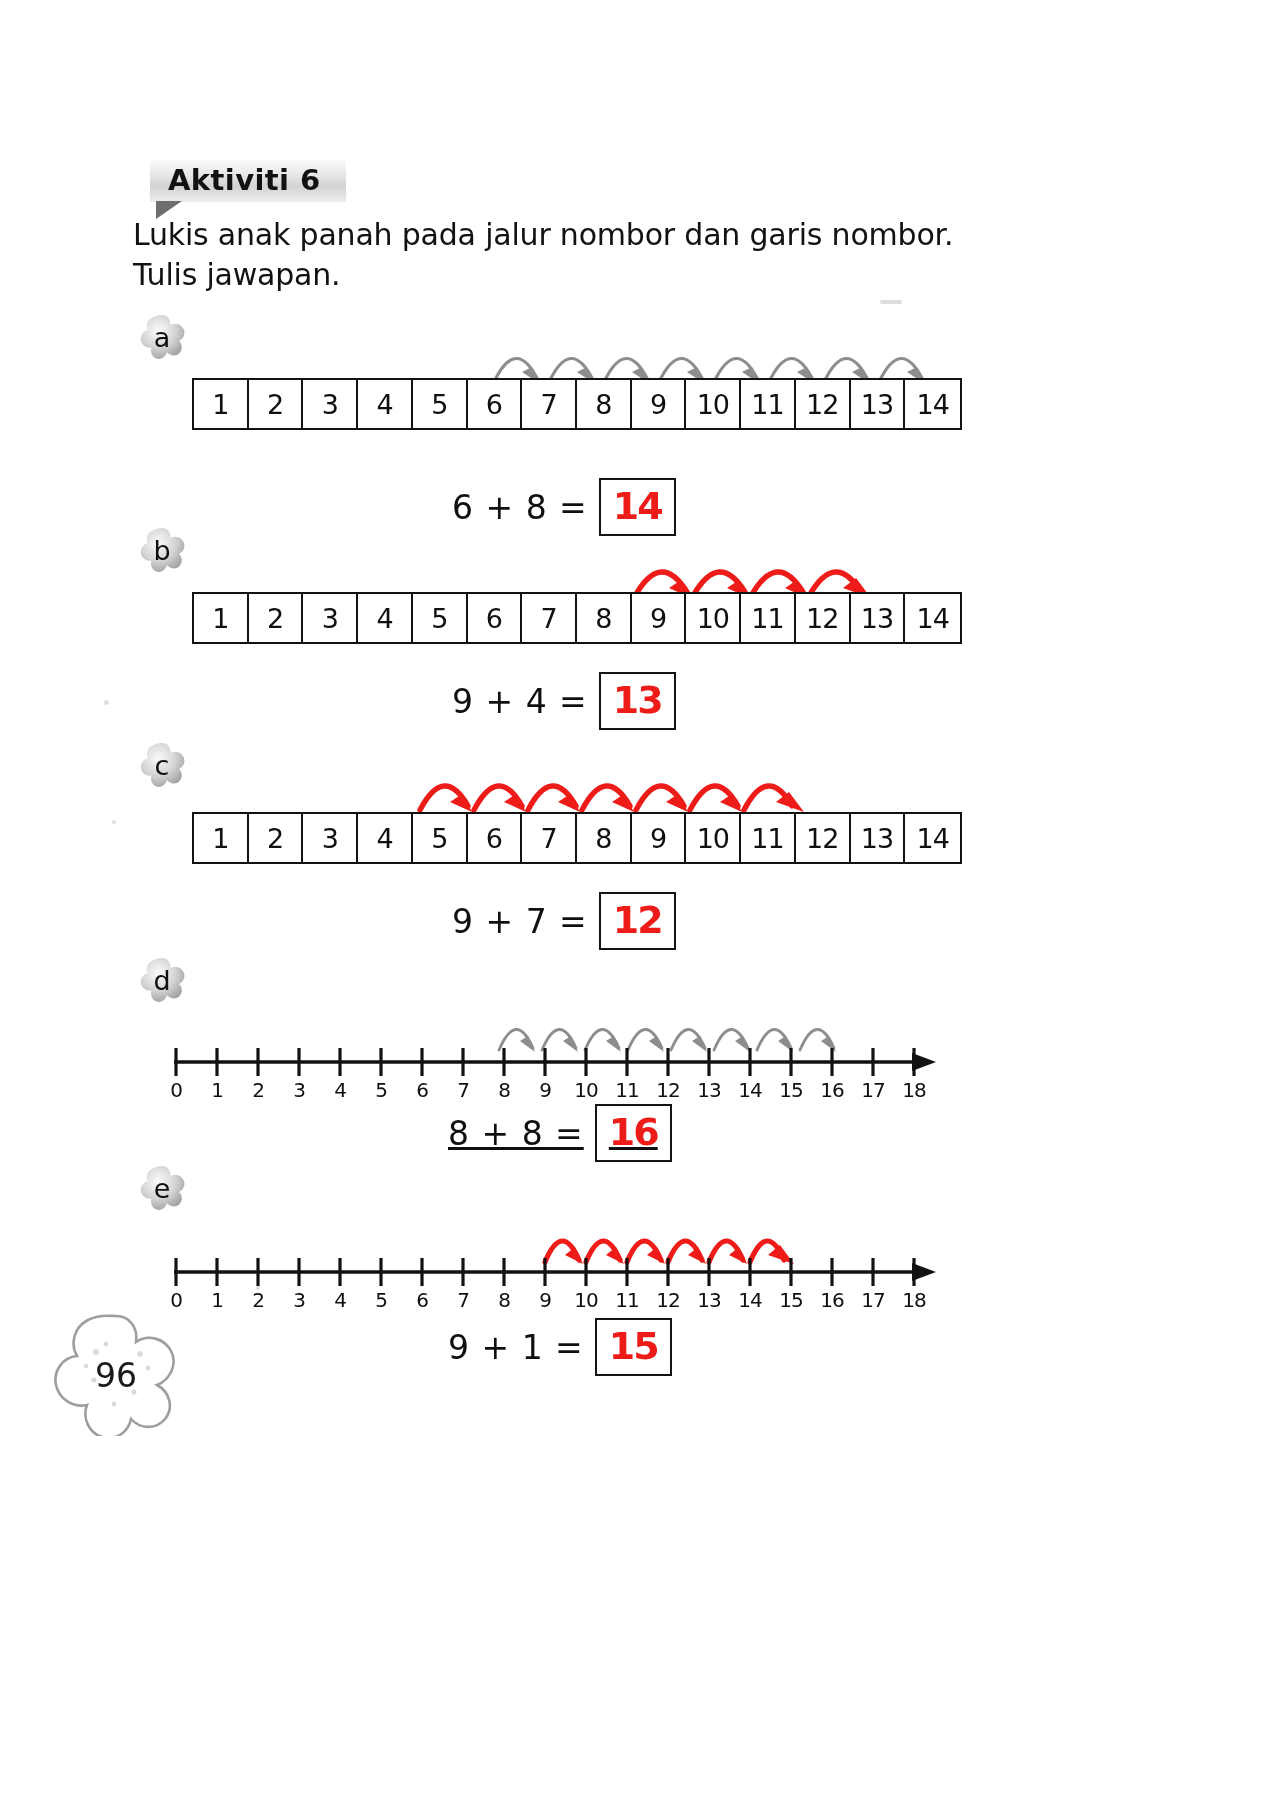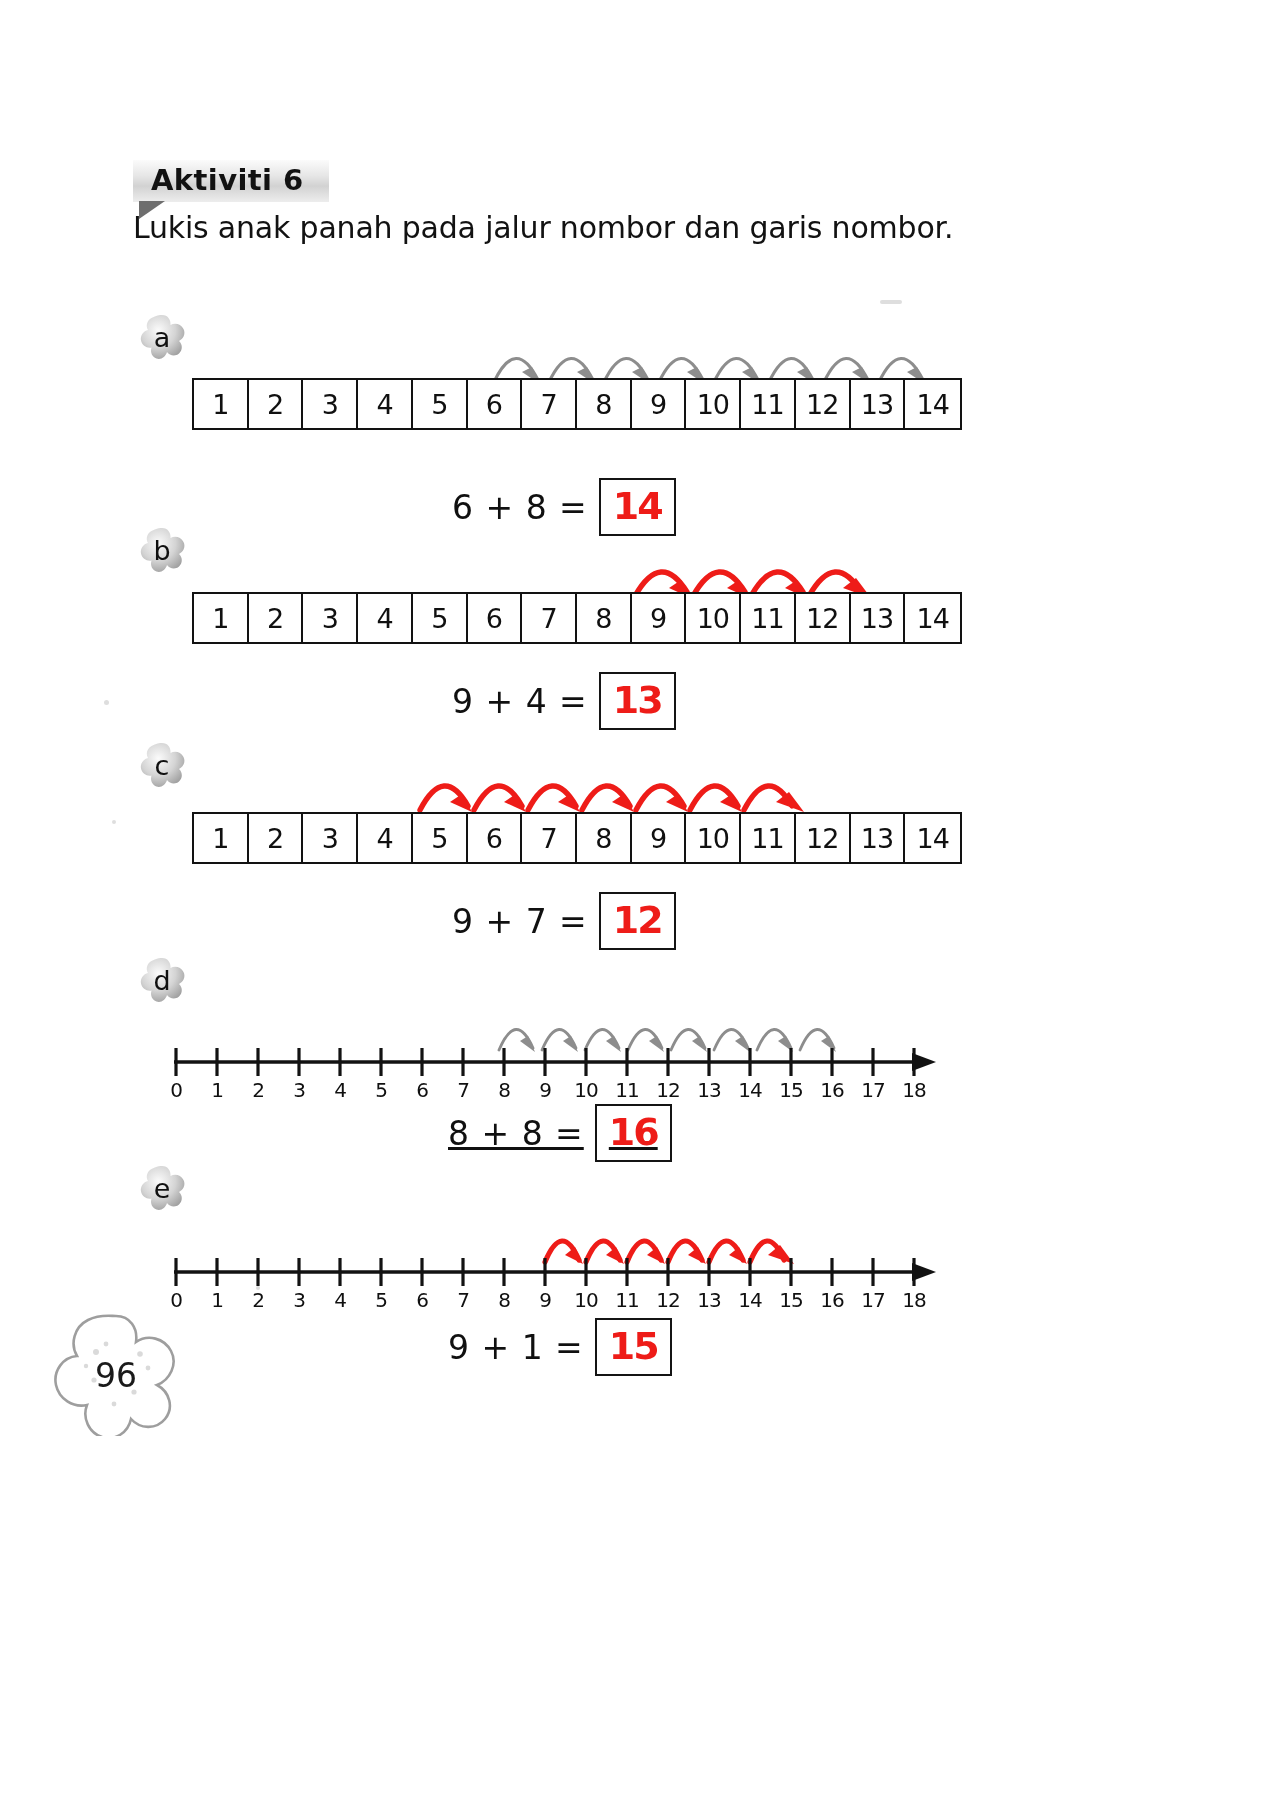--- a/index.html
+++ b/index.html
@@ -8,21 +8,21 @@
     width:1273px; height:1800px;
     background:#ffffff;
     font-family:"Liberation Sans", sans-serif;
     color:#161616;
     position:relative;
     overflow:hidden;
   }
   .page{position:absolute; inset:0;}
 
   
-  .banner-wrap{position:absolute; left:133px; top:160px;}
+  .banner-wrap{position:absolute; left:150px; top:160px;}
   .banner{
     position:relative;
     display:inline-block;
     padding:4px 26px 5px 18px;
     background:linear-gradient(180deg,#fbfbfb 0%,#e6e6e6 38%,#d2d2d2 62%,#ededed 100%);
     box-shadow:0 0 0 0 rgba(0,0,0,0);
   }
   .banner-title{
     font-family:"DejaVu Sans", sans-serif;
     font-weight:bold;
@@ -35,21 +35,21 @@
   .banner-fold{
     position:absolute;
     left:6px; bottom:-17px;
     width:0;height:0;
     border-left:26px solid #6e6e6e;
     border-bottom:18px solid transparent;
   }
 
   
   .instructions{
-    position:absolute; left:133px; top:208px;
+    position:absolute; left:133px; top:215px;
     width:900px;
     font-family:"DejaVu Sans", sans-serif;
     font-size:30px;
     line-height:1.34;
     color:#121212;
     letter-spacing:-0.2px;
   }
   .instructions div{white-space:nowrap;}
 
   
@@ -164,20 +164,21 @@
 
   <div class="banner-wrap">
     <div class="banner">
       <div class="banner-title">Aktiviti 6</div>
       <div class="banner-fold"></div>
     </div>
   </div>
 
   <div class="instructions">
     <div>Lukis anak panah pada jalur nombor dan garis nombor.</div>
+    <div>Tulis jawapan.</div>
   </div>
 
   <div class="item">
     <div class="badge" style="left:136px;top:312px;">
       <svg width="52" height="52" viewBox="0 0 52 52">
         <defs>
           <radialGradient id="gA" cx="40%" cy="35%" r="72%">
             <stop offset="0%" stop-color="#fbfbfb"></stop>
               <stop offset="55%" stop-color="#d4d4d4"></stop>
               <stop offset="100%" stop-color="#9c9c9c"></stop>

